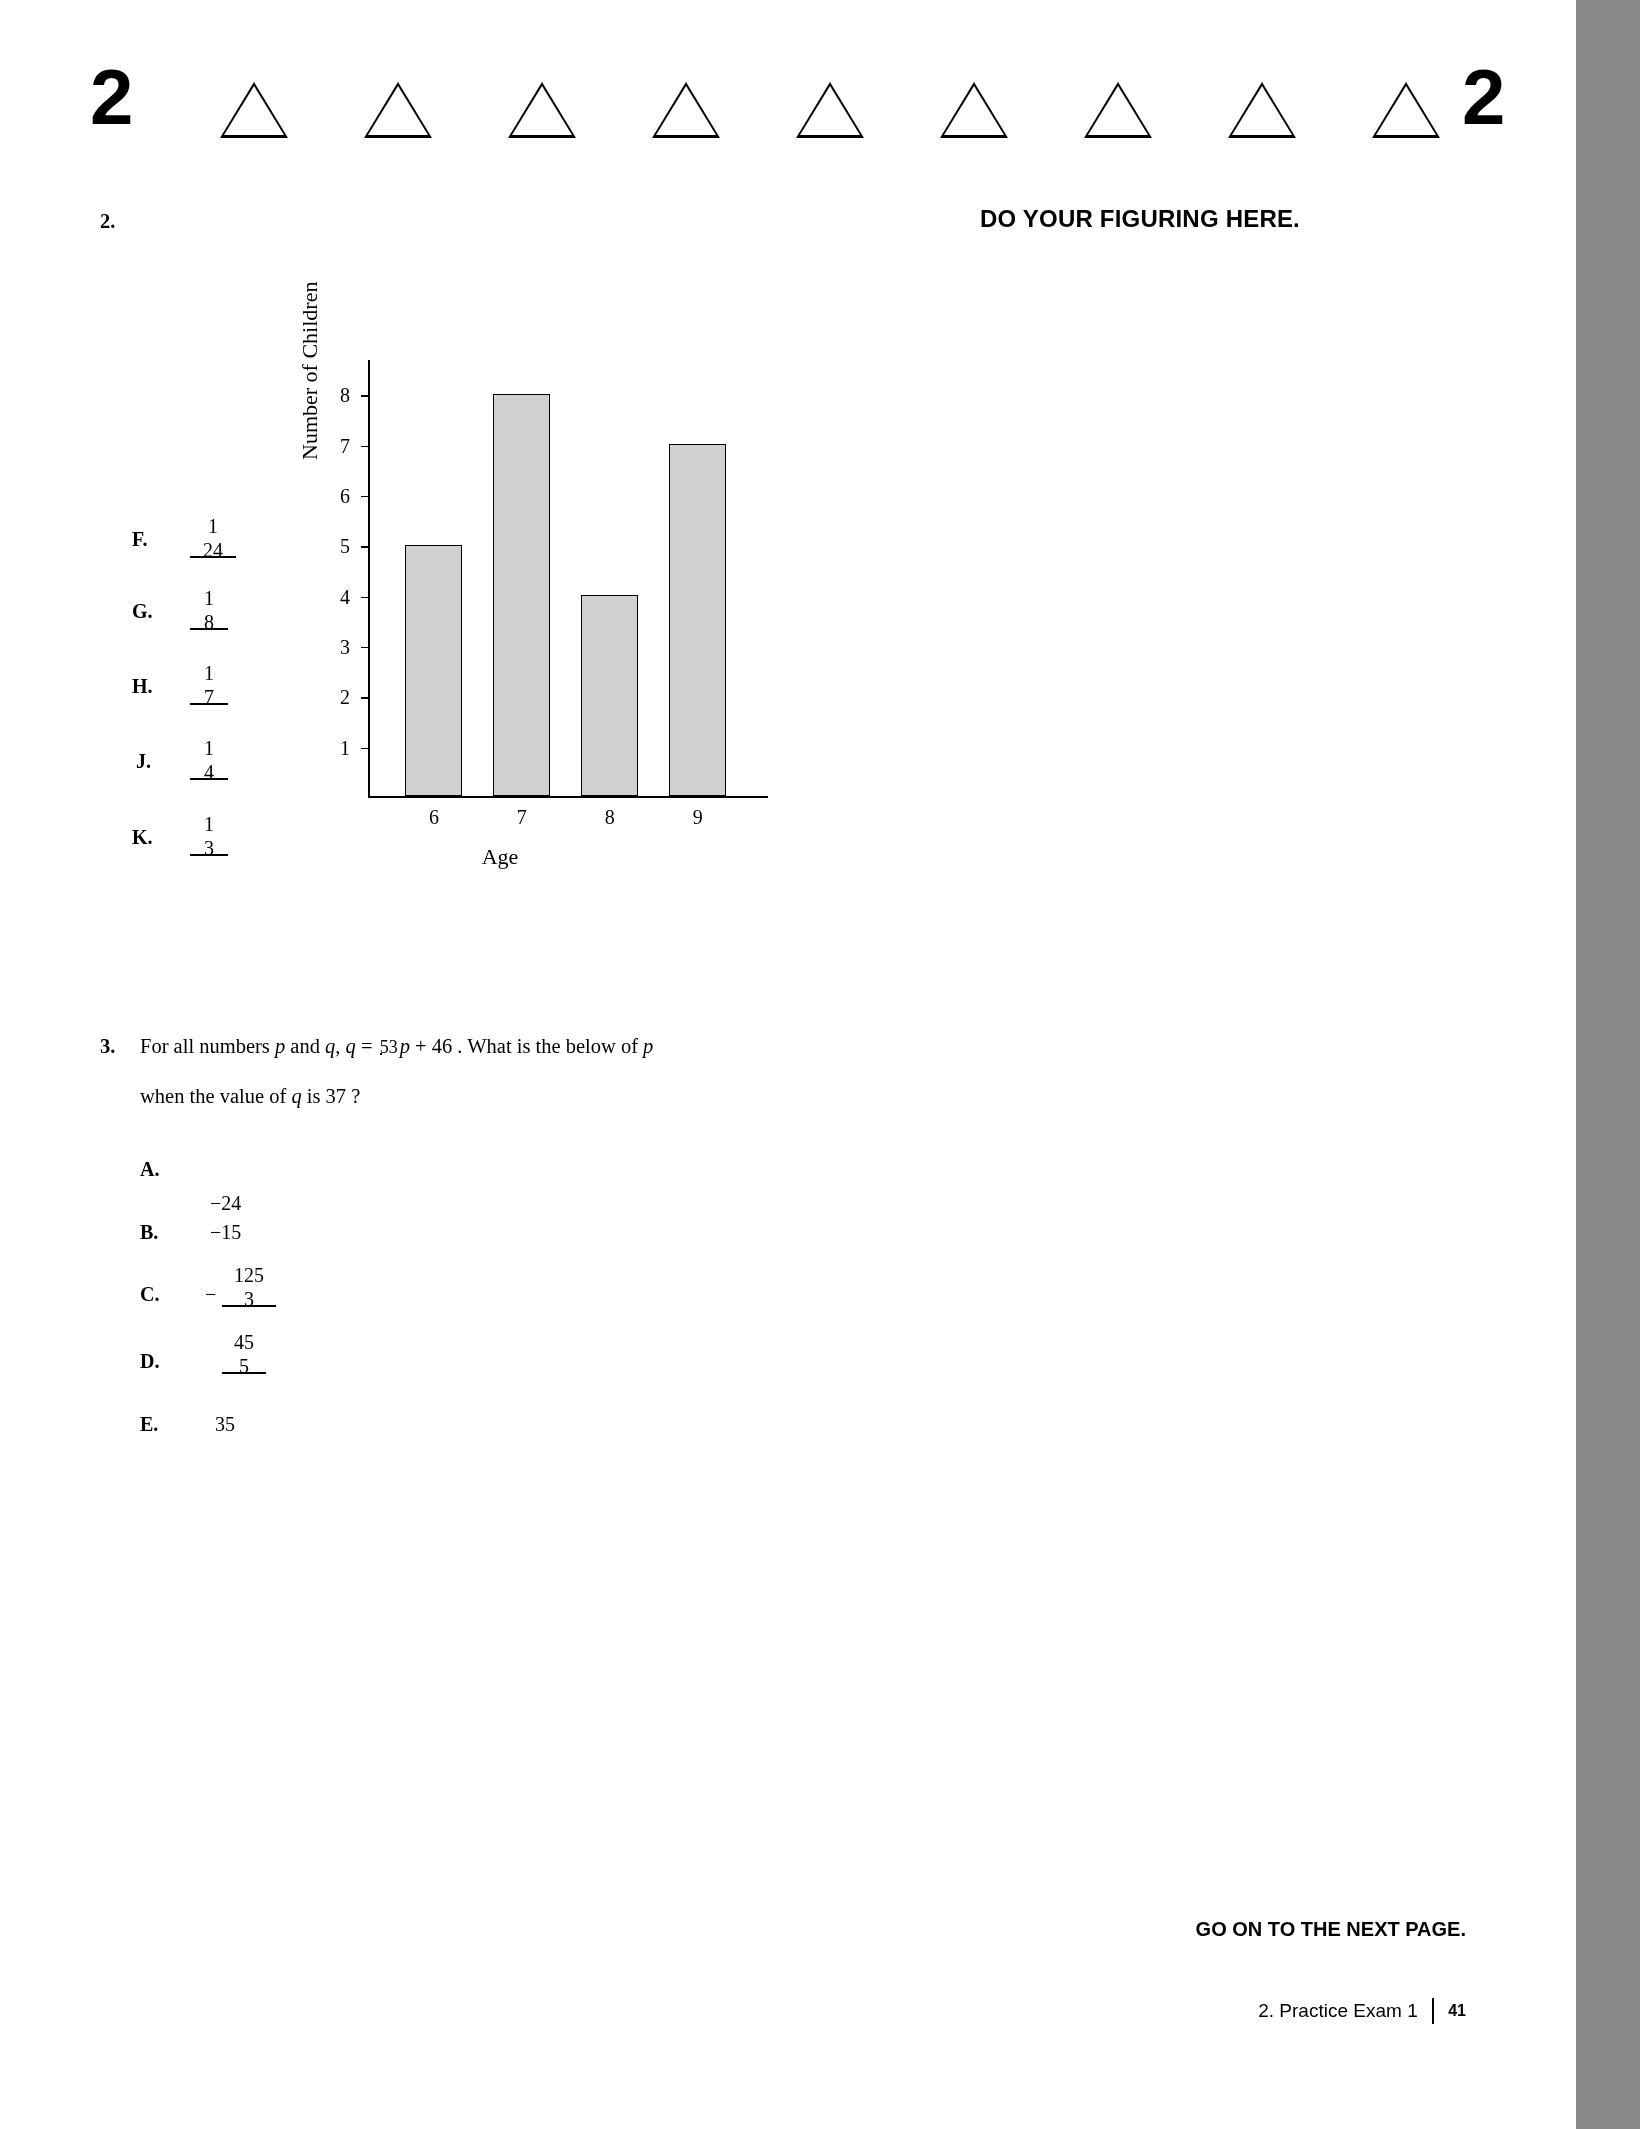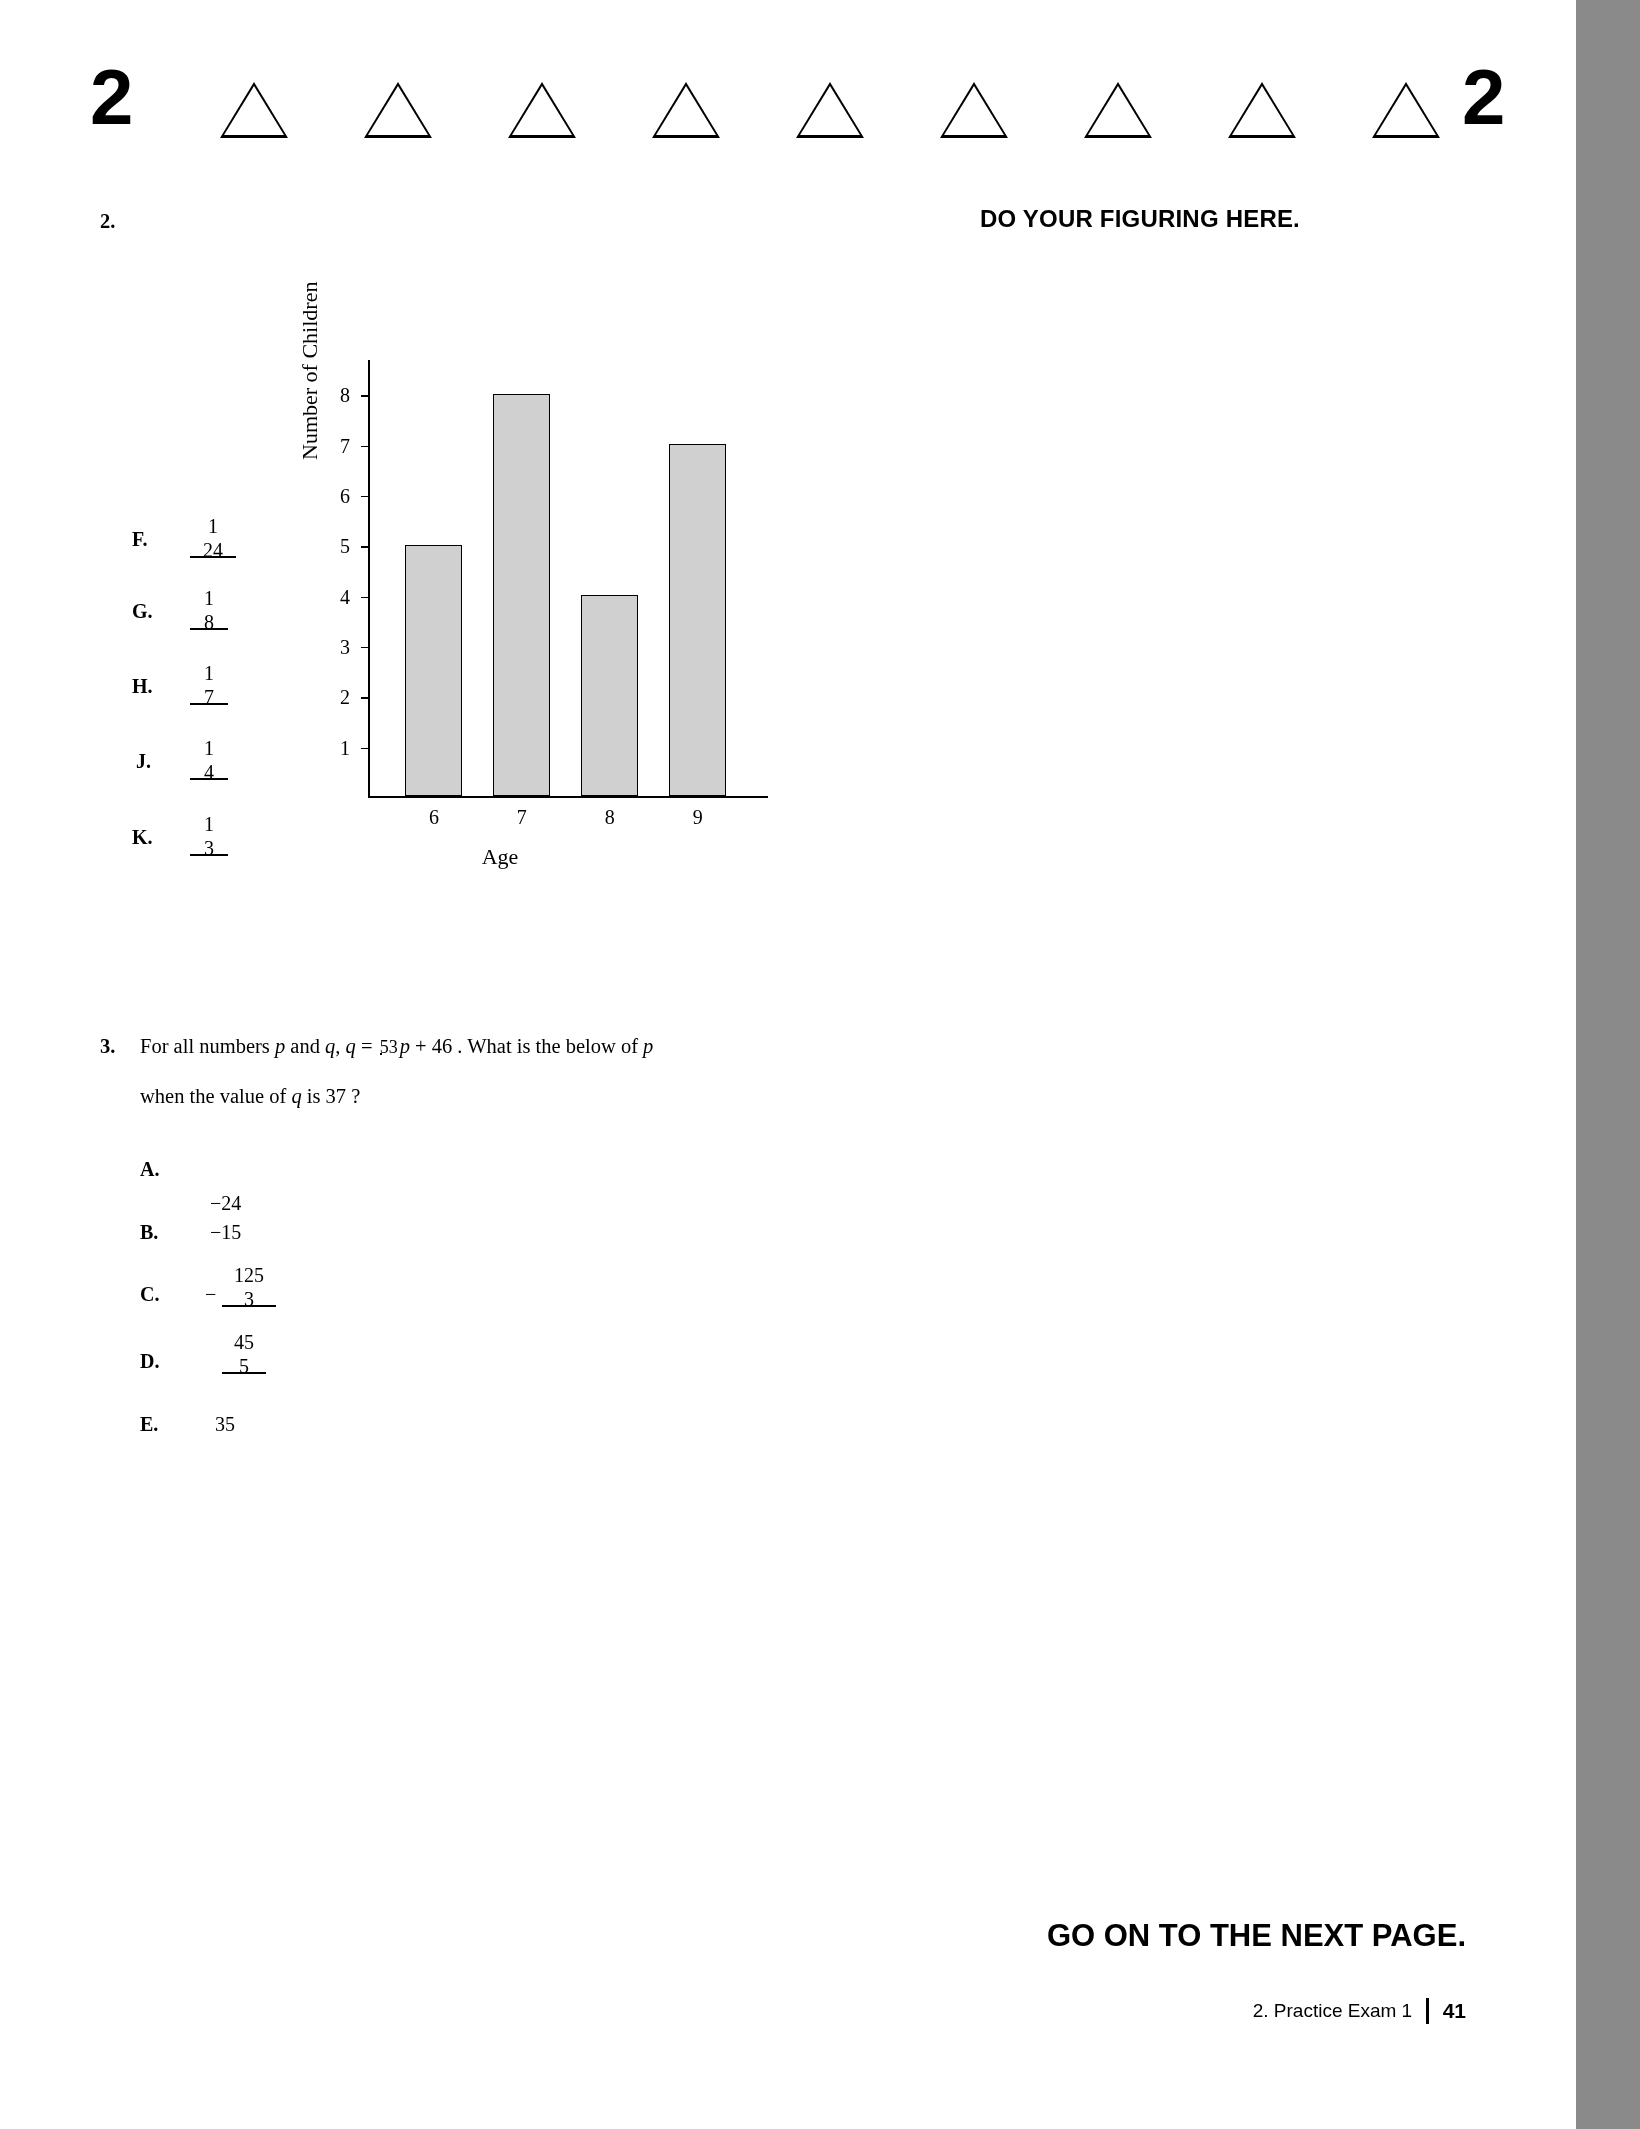--- a/index.html
+++ b/index.html
@@ -235,21 +235,21 @@
     position: absolute;
     font-size: 20px;
   }
   
   .go-on {
     position: absolute;
     right: 110px;
     top: 1918px;
     font-family: "Liberation Sans", sans-serif;
     font-weight: bold;
-    font-size: 31px;
+    font-size: 20px;
     color: #000;
   }
   .footer-line {
     position: absolute;
     right: 110px;
     top: 1998px;
     font-family: "Liberation Sans", sans-serif;
     font-size: 19px;
     color: #000;
     display: flex;
@@ -257,21 +257,21 @@
     gap: 14px;
   }
   .footer-rule {
     display: inline-block;
     width: 2.5px;
     height: 26px;
     background: #000;
   }
   .footer-page {
     font-weight: bold;
-    font-size: 21px;
+    font-size: 16px;
   }
 </style>
 </head>
 <body>
 
 <div class="page">
 
   <div class="header">
     <div class="big-num left">2</div>
     <div class="tri-row">

